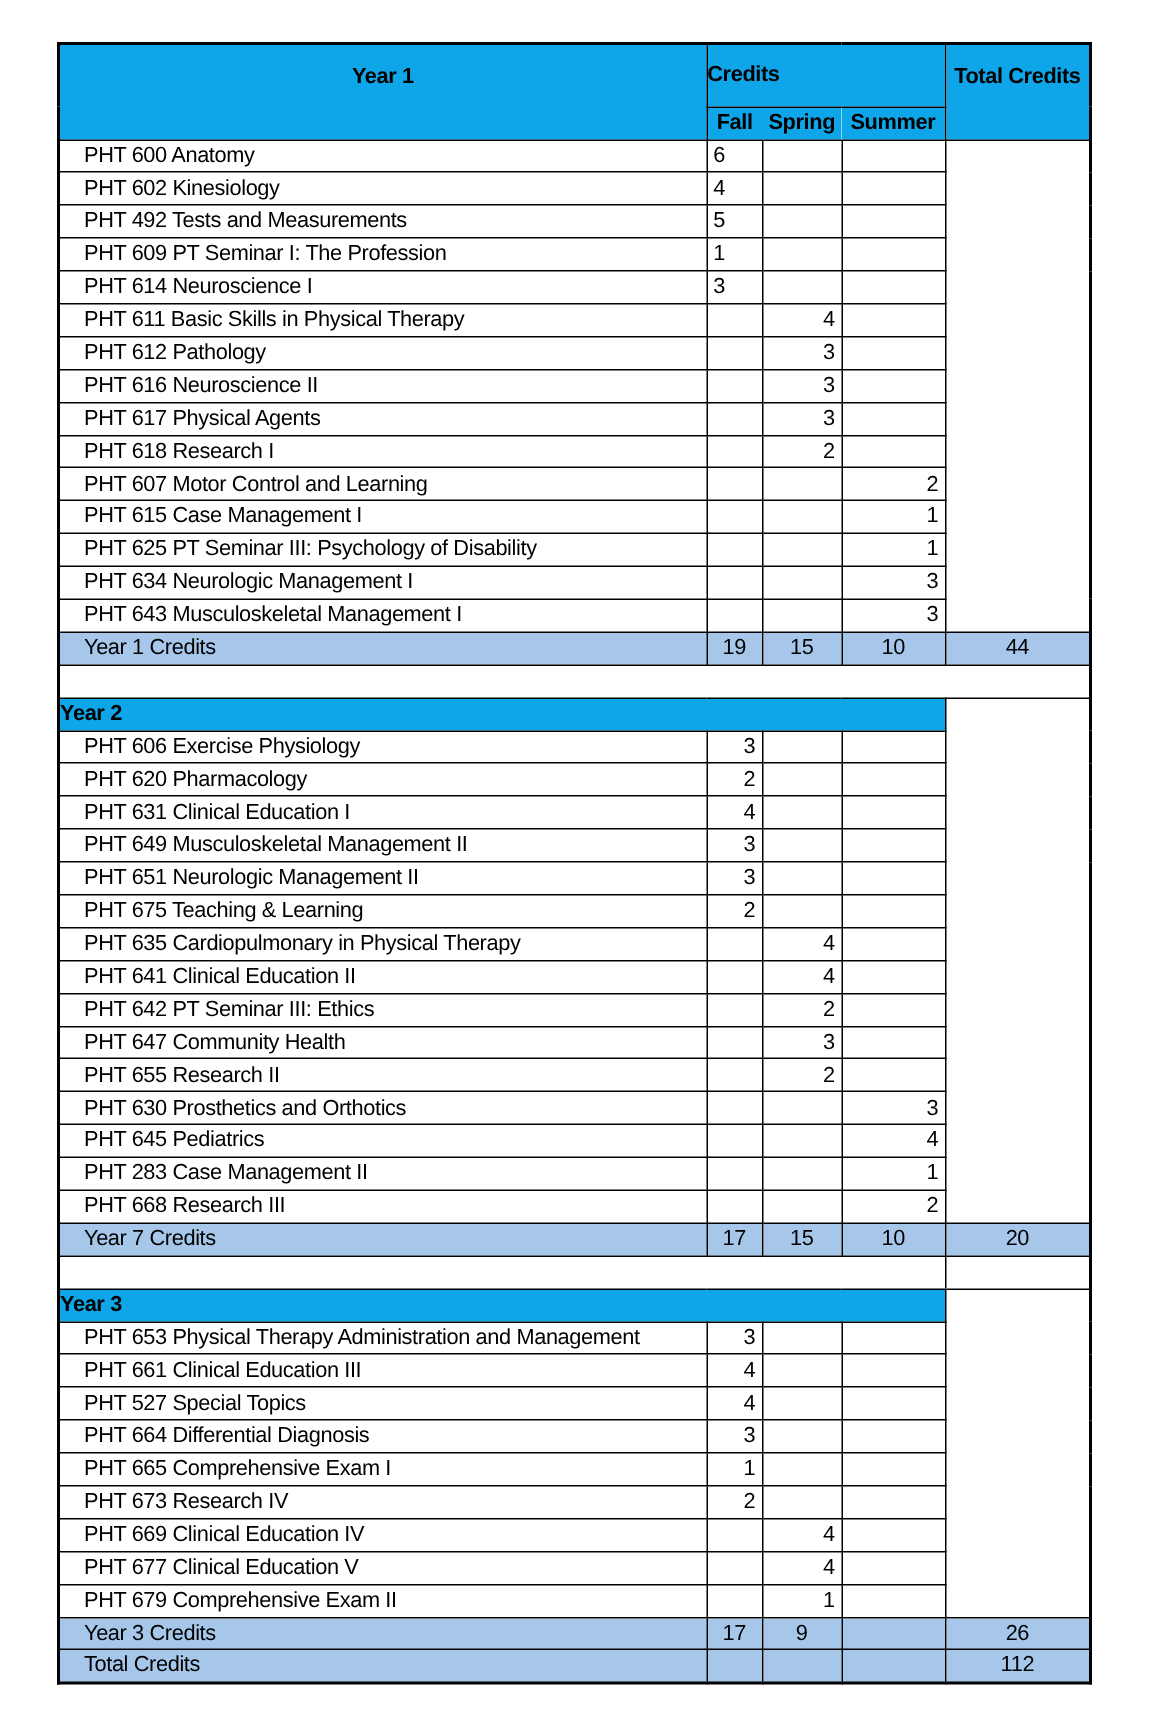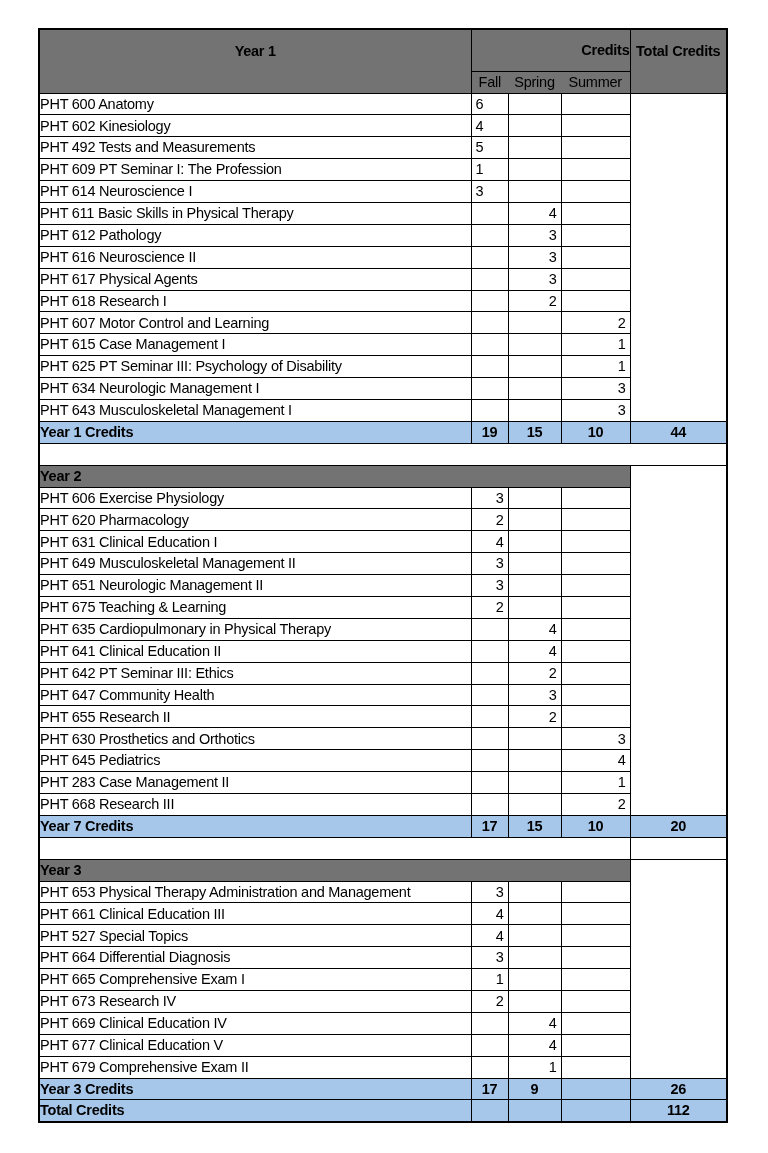--- a/index.html
+++ b/index.html
@@ -27,46 +27,46 @@
     padding: 0;
     white-space: nowrap;
     overflow: hidden;
     vertical-align: middle;
     letter-spacing: -0.25px;
   }
   tr.hdr1 { height: 42px; }
   tr.hdr2 { height: 22px; }
   tr.course-row, tr.totals-row, tr.gap-row, tr.section-row { height: 21.9px; }
 
-  .blue { background: #737373; }
+  .blue { background: #0ea5e9; }
 
   .hdr-merged { vertical-align: top; }
   .hdr-inner {
     height: 42px; display: flex; align-items: center; justify-content: center;
     font-weight: bold;
   }
-  .credits-hdr { text-align: right; font-weight: bold; }
-  .sem { border-left: none; border-right: none; text-align: center; font-weight: normal; }
-
-  .course { text-align: left; padding-left: 0; margin-left: 34px; }
+  .credits-hdr { text-align: left; font-weight: bold; }
+  .sem { border-left: none; border-right: none; text-align: center; font-weight: bold; }
+
+  .course { text-align: left; padding-left: 16px; margin-left: 34px; }
   .num { }
   .numL { text-align: left; padding-left: 4px; }
   .numR { text-align: right; padding-right: 4px; }
   .ctr { text-align: center; }
 
   .sec-hdr { text-align: left; }
   .sec-hdr-label {
     display: inline-block; width: 430px; text-align: left; font-weight: bold;
   }
   .merged-total { background: #ffffff; }
 
   .gap-cell { background: #ffffff; border-left: none; border-right: none; }
   .gap-cell-div { border-left: 1.4px solid #000000; }
 
-  tr.totals-row td { background: #A6C7EA; font-weight: bold; }
+  tr.totals-row td { background: #A6C7EA; font-weight: normal; }
 </style>
 </head>
 <body>
 
 <div class="page">
   <div class="sheet">
     <table class="curriculum">
       <colgroup>
         <col style="width:432px">
         <col style="width:37px">

